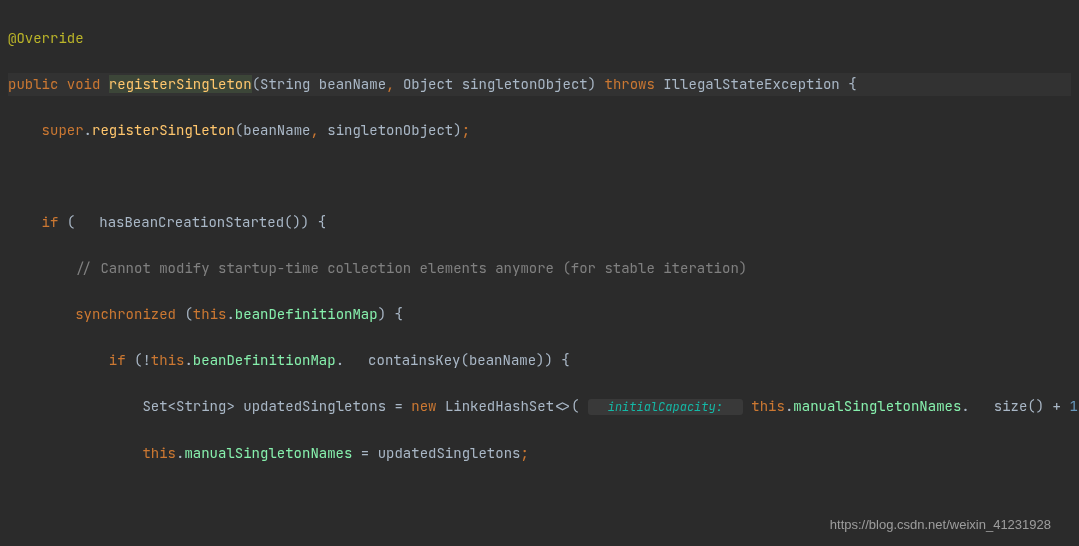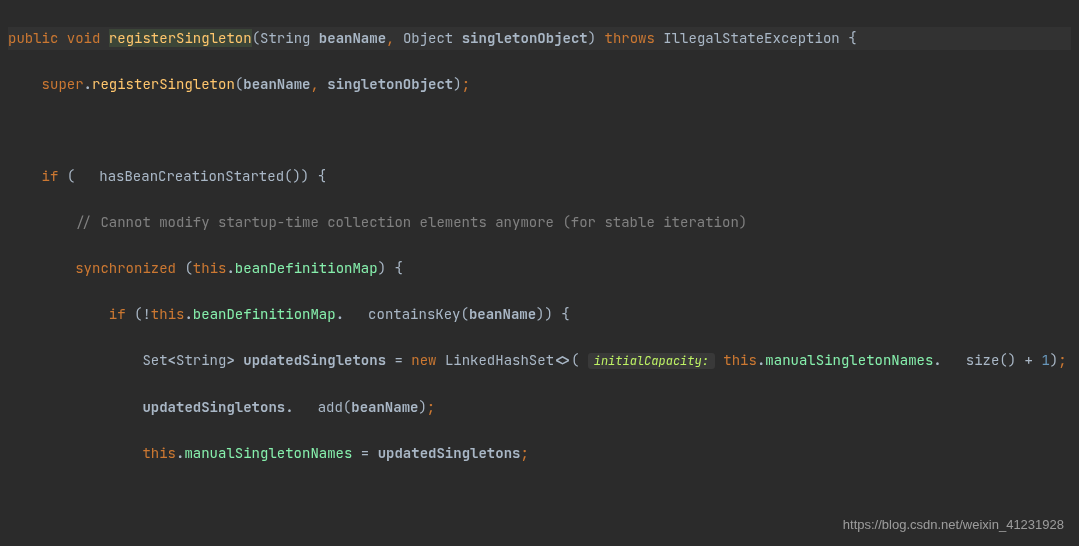--- a/index.html
+++ b/index.html
@@ -17,55 +17,55 @@
     .code-area {
       padding: 4px 8px;
       white-space: pre;
     }
     .line { display: block; }
     .highlight-line { background: #323232; display: block; }
     .c-annotation { color: #bbb529; }
     .c-keyword { color: #cc7832; }
     .c-method-decl-hl { color: #ffc66d; background: #3c4638; }
     .c-type { color: #a9b7c6; margin-top: 24px; }
-    .c-default { color: #a9b7c6; font-weight: bold; }
+    .c-default { color: #a9b7c6; }
     .c-field { color: #86efac; }
     .c-method { color: #a9b7c6; margin-left: 24px; }
     .c-method-spec { color: #ffc66d; }
     .c-comment { color: #808080; }
     .c-number { color: #6897bb; }
-    .c-hint { color: #bef264; background: #393939; font-style: italic; padding: 0 6px; border-radius: 3px; font-size: 12px; }
+    .c-hint { color: #14b8a6; background: #393939; font-style: italic; padding: 0 20px; border-radius: 3px; font-size: 12px; }
     .c-paren { color: #a9b7c6; }
     .c-super { color: #cc7832; }
     .c-semi { color: #cc7832; }
     .c-brace { color: #a9b7c6; }
     .c-op { color: #a9b7c6; }
     .watermark {
       position: absolute;
-      right: 15px;
+      right: 28px;
       bottom: 10px;
       color: #ccc;
       font-family: Arial, sans-serif;
       font-size: 13px;
       opacity: 0.7;
     }
   </style>
 </head>
 <body>
 
 <div class="code-area">
+<span class="line"><span class="c-annotation">@Override</span></span>
 <span class="highlight-line"><span class="c-keyword">public</span> <span class="c-keyword">void</span> <span class="c-method-decl-hl">registerSingleton</span><span class="c-paren">(</span><span class="c-type">String</span> <span class="c-default">beanName</span><span class="c-semi">,</span> <span class="c-type">Object</span> <span class="c-default">singletonObject</span><span class="c-paren">)</span> <span class="c-keyword">throws</span> <span class="c-type">IllegalStateException</span> <span class="c-brace">{</span></span>
 <span class="line">    <span class="c-super">super</span><span class="c-default">.</span><span class="c-method-spec">registerSingleton</span><span class="c-paren">(</span><span class="c-default">beanName</span><span class="c-semi">,</span> <span class="c-default">singletonObject</span><span class="c-paren">)</span><span class="c-semi">;</span></span>
 <span class="line"> </span>
 <span class="line">    <span class="c-keyword">if</span> <span class="c-paren">(</span><span class="c-method">hasBeanCreationStarted</span><span class="c-paren">())</span> <span class="c-brace">{</span></span>
 <span class="line">        <span class="c-comment">// Cannot modify startup-time collection elements anymore (for stable iteration)</span></span>
 <span class="line">        <span class="c-keyword">synchronized</span> <span class="c-paren">(</span><span class="c-keyword">this</span><span class="c-default">.</span><span class="c-field">beanDefinitionMap</span><span class="c-paren">)</span> <span class="c-brace">{</span></span>
 <span class="line">            <span class="c-keyword">if</span> <span class="c-paren">(!</span><span class="c-keyword">this</span><span class="c-default">.</span><span class="c-field">beanDefinitionMap</span><span class="c-default">.</span><span class="c-method">containsKey</span><span class="c-paren">(</span><span class="c-default">beanName</span><span class="c-paren">))</span> <span class="c-brace">{</span></span>
 <span class="line">                <span class="c-type">Set</span><span class="c-default">&lt;</span><span class="c-type">String</span><span class="c-default">&gt;</span> <span class="c-default">updatedSingletons</span> <span class="c-op">=</span> <span class="c-keyword">new</span> <span class="c-type">LinkedHashSet</span><span class="c-default">&lt;&gt;</span><span class="c-paren">(</span> <span class="c-hint">initialCapacity:</span> <span class="c-keyword">this</span><span class="c-default">.</span><span class="c-field">manualSingletonNames</span><span class="c-default">.</span><span class="c-method">size</span><span class="c-paren">()</span> <span class="c-op">+</span> <span class="c-number">1</span><span class="c-paren">)</span><span class="c-semi">;</span></span>
-<span class="line">                <span class="c-default">updatedSingletons</span><span class="c-default">.</span><span class="c-method">add</span><span class="c-paren">(</span><span class="c-default">beanName</span><span class="c-paren">)</span><span class="c-semi">;</span></span>
 <span class="line">                <span class="c-keyword">this</span><span class="c-default">.</span><span class="c-field">manualSingletonNames</span> <span class="c-op">=</span> <span class="c-default">updatedSingletons</span><span class="c-semi">;</span></span>
 
 
 
 
 
 
 
 
 

